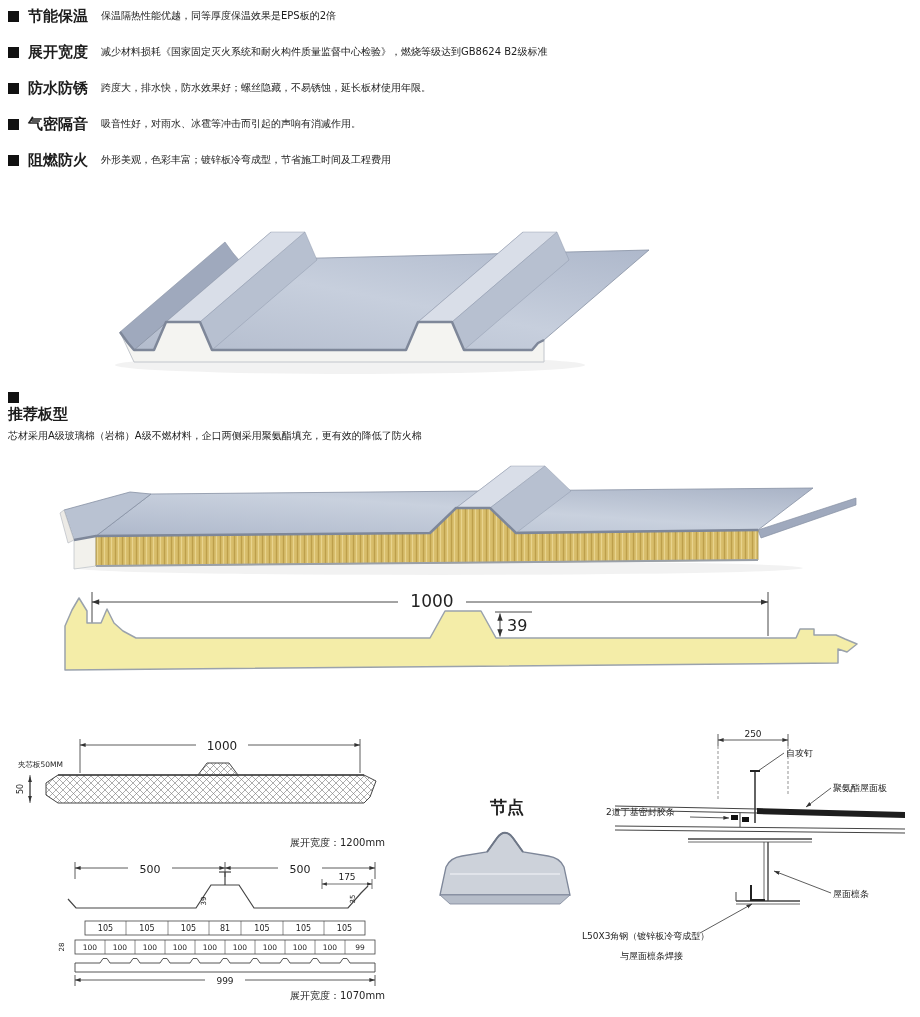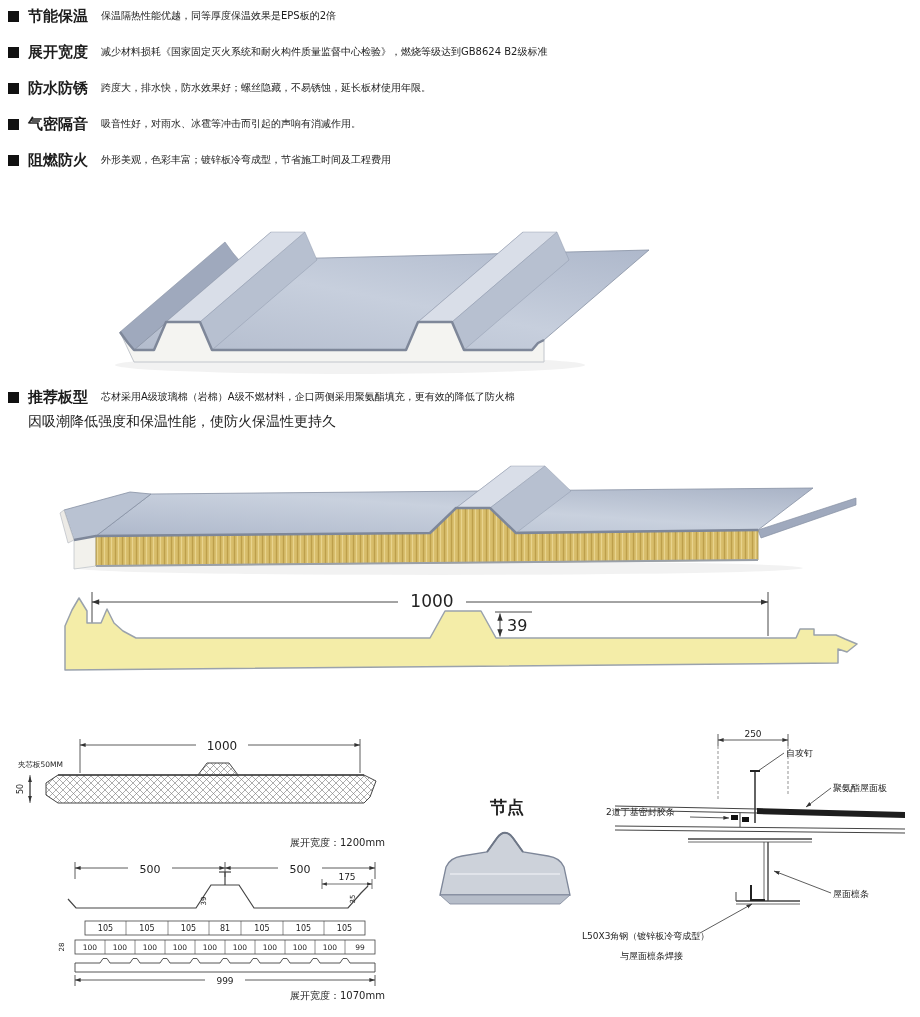--- a/index.html
+++ b/index.html
@@ -4,21 +4,21 @@
 <style>
   html,body{margin:0;padding:0;background:#fff;}
   body{font-family:"DejaVu Sans","Liberation Sans",sans-serif;color:#1c1c1c;}
   .page{position:relative;width:920px;height:1017px;background:#ffffff;overflow:hidden;}
   .features{position:absolute;top:5px;left:8px;width:906px;list-style:none;margin:0;padding:0;}
   .feature{display:flex;align-items:flex-start;margin-bottom:14px;line-height:22px;}
   .bullet{width:11px;height:11px;background:#111;margin:6px 9px 0 0;flex:none;}
   .flabel{font-weight:bold;font-size:15px;margin-right:13px;white-space:nowrap;}
   .ftext{font-size:10px;}
   .recommend{position:absolute;top:386px;left:8px;width:906px;line-height:22px;}
-  .recommend .row1{display:flex;align-items:flex-start;}
+  .recommend .row1{display:flex;align-items:flex-start;flex-direction:column;}
   .recommend .row2{padding-left:20px;font-size:14px;margin-top:2px;}
   .abs{position:absolute;}
   svg{display:block;overflow:visible;}
   svg text{fill:#222;font-family:"DejaVu Sans","Liberation Sans",sans-serif;}
 </style>
 </head>
 <body>
 
 <div class="page">
 
@@ -74,21 +74,20 @@
     <path d="M20,120 L28,131 L34,138 L54,138 L66,110 L100,110 L112,138 L306,138 L318,110 L352,110 L364,138 L432,138 L438,131 L444,128 L444,150 L34,150 Z" fill="#f4f4f1" stroke="#c2c6cc" stroke-width="1"></path>
     <path d="M20,120 L28,131 L34,138 L54,138 L66,110 L100,110 L112,138 L306,138 L318,110 L352,110 L364,138 L432,138 L438,131 L444,128" fill="none" stroke="#7e8799" stroke-width="2.5" stroke-linejoin="round"></path>
   </svg>
 
   <div class="recommend">
     <div class="row1">
       <span class="bullet"></span>
       <span class="flabel">推荐板型</span>
       <span class="ftext">芯材采用A级玻璃棉（岩棉）A级不燃材料，企口两侧采用聚氨酯填充，更有效的降低了防火棉</span>
     </div>
-    <div class="row2">因吸潮降低强度和保温性能，使防火保温性更持久</div>
   </div>
 
   <svg class="abs" style="left:58px;top:450px;" width="800" height="125" viewBox="0 0 800 125">
     <defs>
       <linearGradient id="g2" x1="0" y1="1" x2="1" y2="0">
         <stop offset="0" stop-color="#aeb8cb"></stop>
           <stop offset="0.55" stop-color="#c9d1de"></stop>
           <stop offset="1" stop-color="#a9b3c6"></stop>
       </linearGradient>
       <pattern id="wool" width="7" height="12" patternUnits="userSpaceOnUse">

